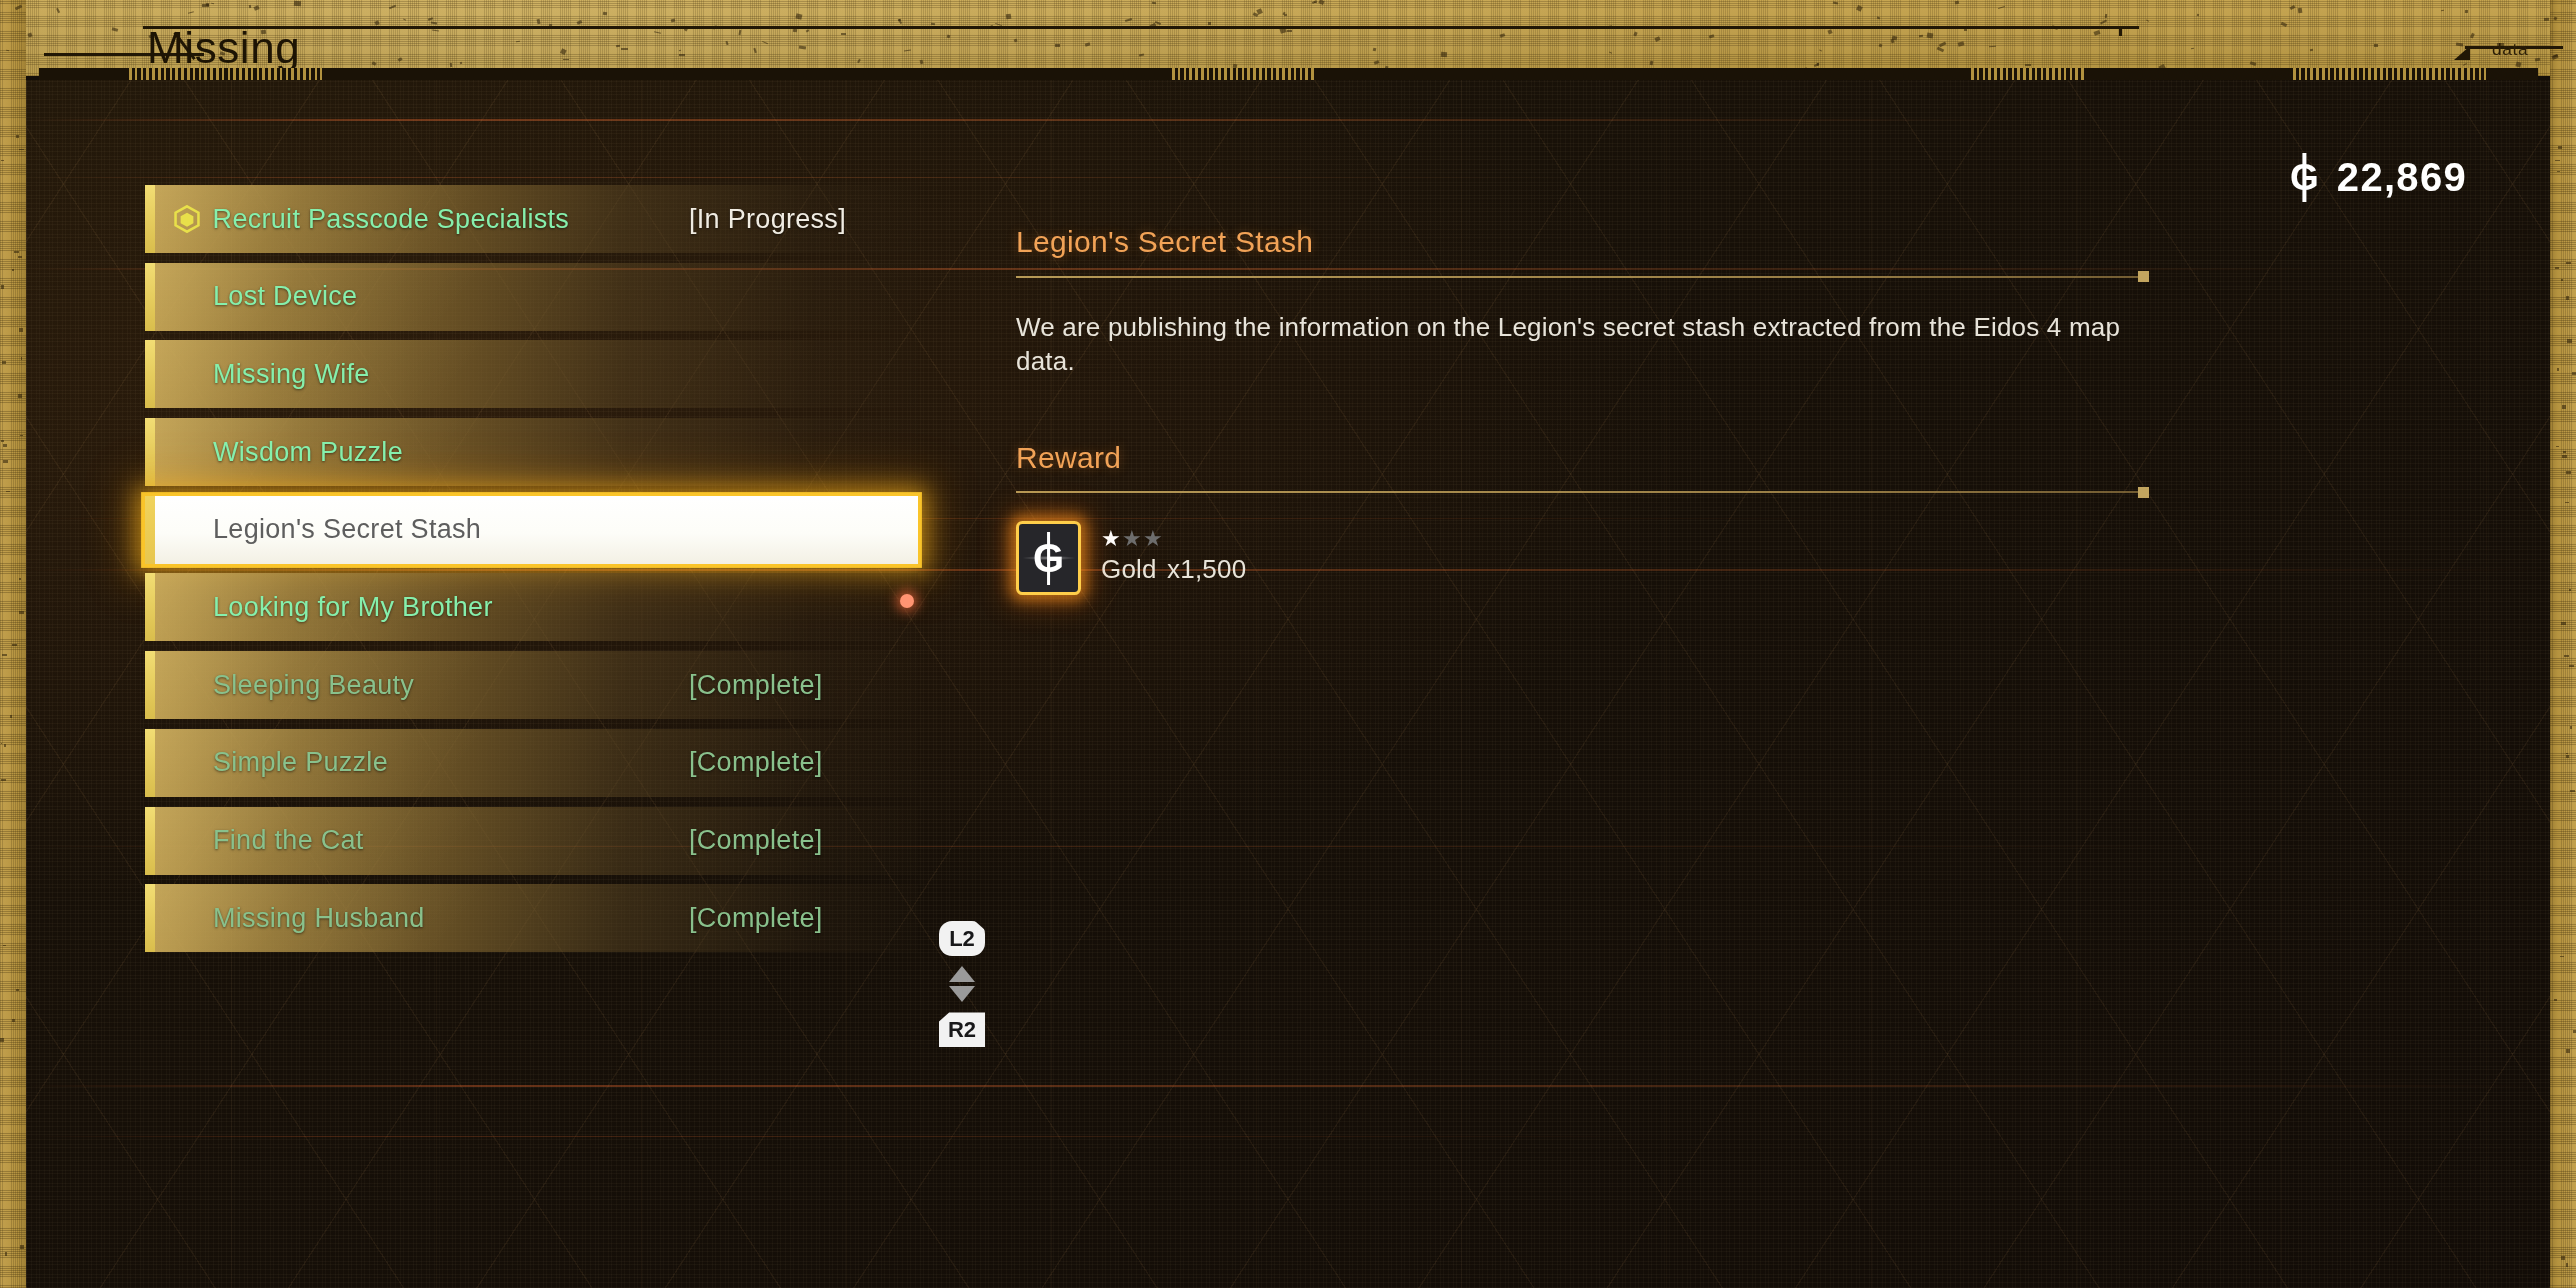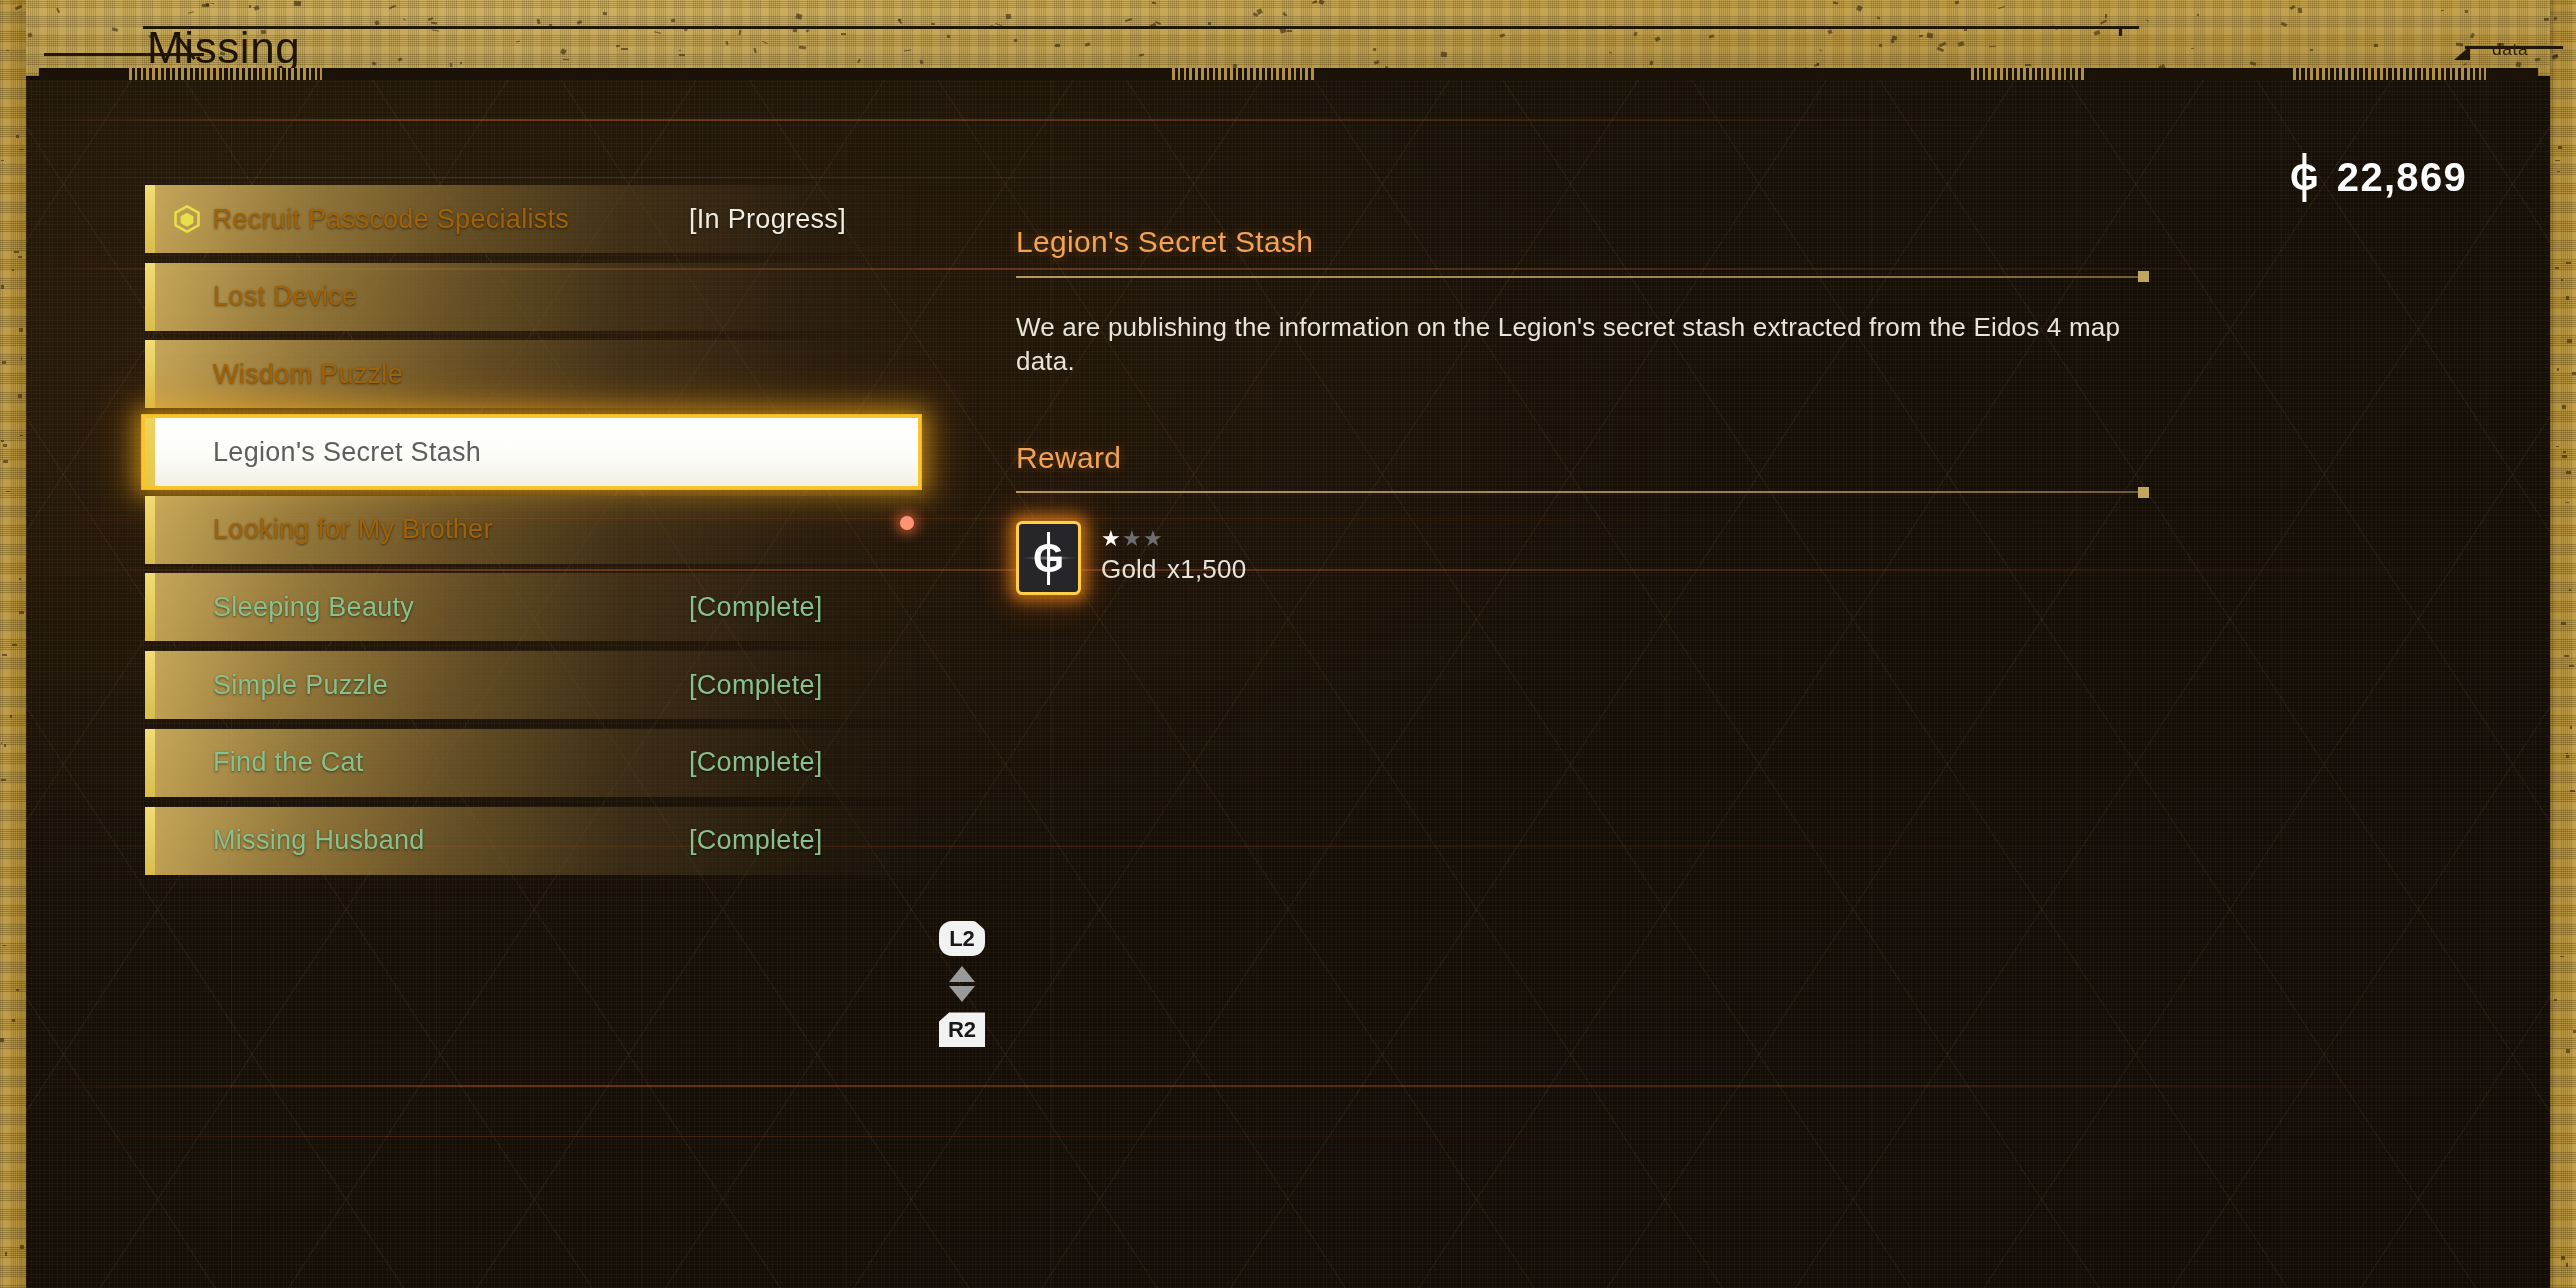--- a/index.html
+++ b/index.html
@@ -249,21 +249,21 @@
     z-index: 3;
     margin-left: 28px;
     width: 28px; height: 28px;
     flex: 0 0 28px;
   }
   .qi-label {
     position: relative;
     z-index: 3;
     margin-left: 11.6px;
     font-size: 27px;
-    color: #a16207;
+    color: #86efac;
     font-family: "Liberation Sans Narrow", "Liberation Sans", sans-serif;
     letter-spacing: 0.3px;
     white-space: nowrap;
     text-shadow: 0 1.3px 2.6px rgba(0,0,0,.55);
   }
   .quest-item.noicon .qi-label { margin-left: 68px; }
   .qi-status {
     position: absolute;
     z-index: 3;
     left: 544px;
@@ -724,20 +724,25 @@
         <div class="qi-status">[In Progress]</div>
       </div>
       <div class="quest-item noicon">
         <div class="qi-bg"></div>
         <div class="qi-accent"></div>
         <div class="qi-label">Lost Device</div>
       </div>
       <div class="quest-item noicon">
         <div class="qi-bg"></div>
         <div class="qi-accent"></div>
+        <div class="qi-label">Missing Wife</div>
+      </div>
+      <div class="quest-item noicon">
+        <div class="qi-bg"></div>
+        <div class="qi-accent"></div>
         <div class="qi-label">Wisdom Puzzle</div>
       </div>
       <div class="quest-item noicon selected">
         <div class="qi-bg"></div>
         <div class="qi-accent"></div>
         <div class="qi-label">Legion's Secret Stash</div>
       </div>
       <div class="quest-item noicon">
         <div class="qi-bg"></div>
         <div class="qi-accent"></div>

